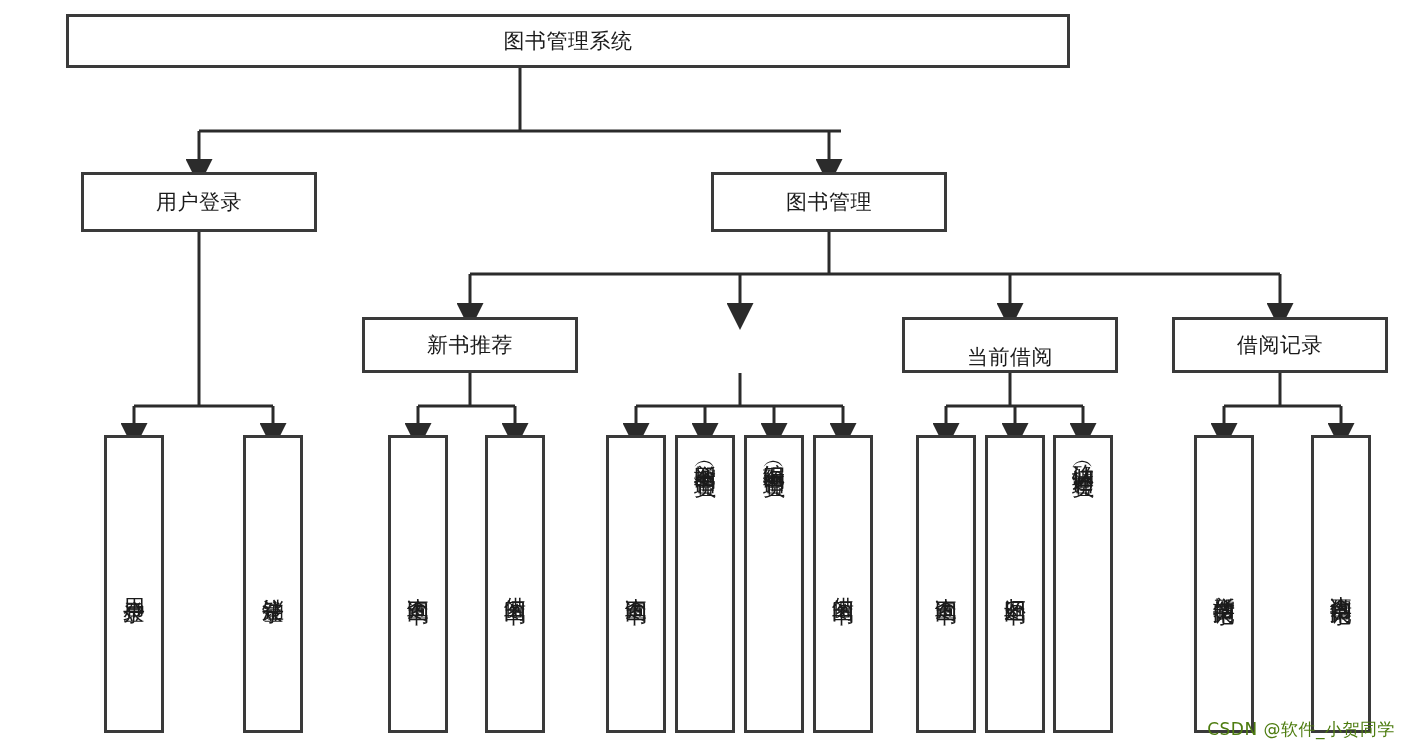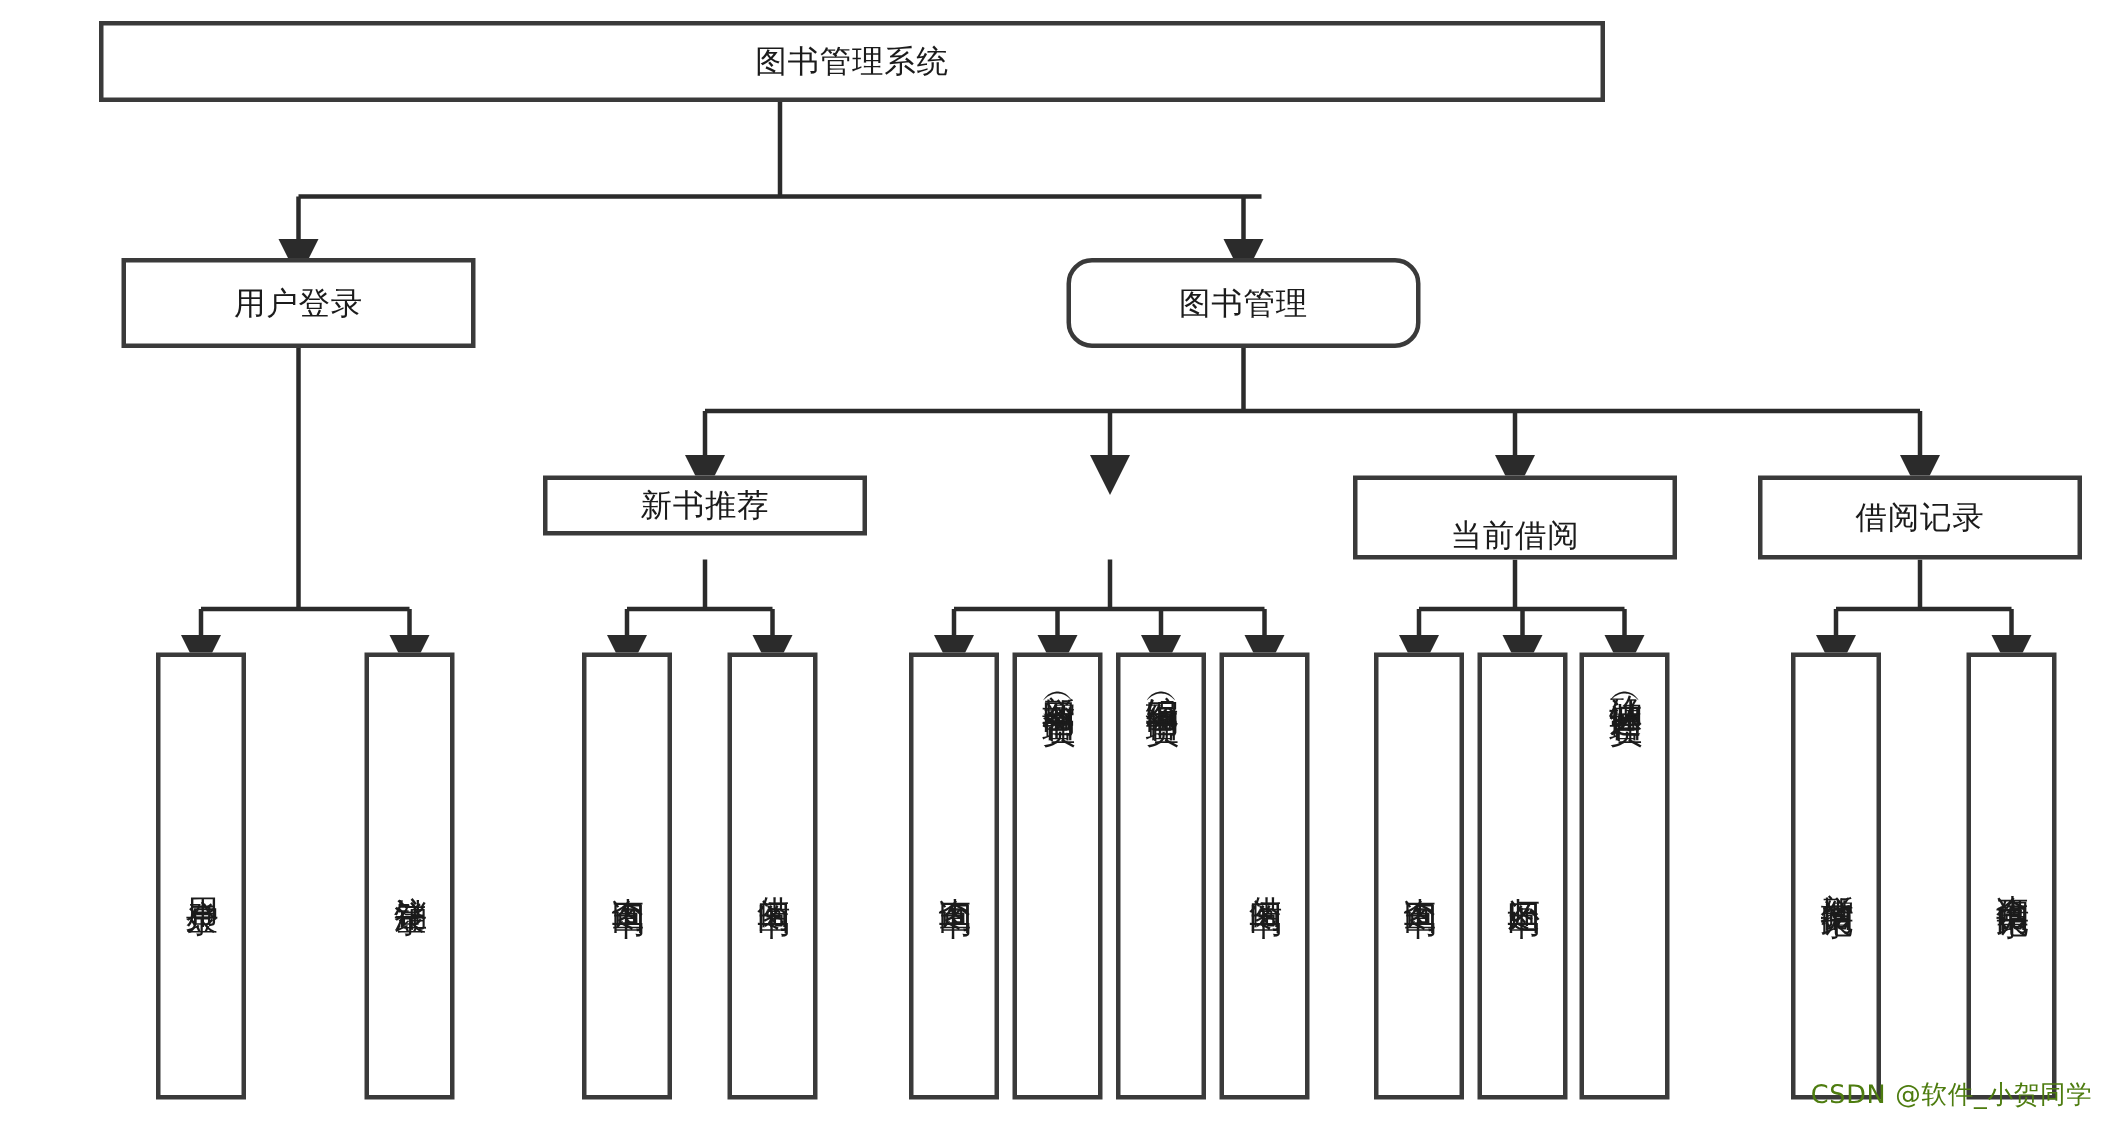--- a/index.html
+++ b/index.html
@@ -129,25 +129,25 @@
     </g>
   </svg>
 
   <div class="node-box" style="left:18px; top:14px; width:1004px; height:54px;margin-left:48px;">
     <span class="node-label">图书管理系统</span>
   </div>
 
   <div class="node-box" style="left:81px; top:172px; width:236px; height:60px;">
     <span class="node-label">用户登录</span>
   </div>
-  <div class="node-box" style="left:711px; top:172px; width:236px; height:60px;border-radius:17px;">
+  <div class="node-box" style="left:711px; top:172px; width:236px; height:60px;">
     <span class="node-label">图书管理</span>
   </div>
 
-  <div class="node-box" style="left:362px; top:317px; width:216px; height:40px;">
+  <div class="node-box" style="left:362px; top:317px; width:216px; height:56px;">
     <span class="node-label">新书推荐</span>
   </div>
   <div class="node-box" style="left:902px; top:317px; width:216px; height:56px;align-items:flex-end;">
     <span class="node-label">当前借阅</span>
   </div>
   <div class="node-box" style="left:1172px; top:317px; width:216px; height:56px;">
     <span class="node-label">借阅记录</span>
   </div>
 
   <div class="node-box leaf centered" style="left:104px; top:435px; width:60px; height:298px;">

